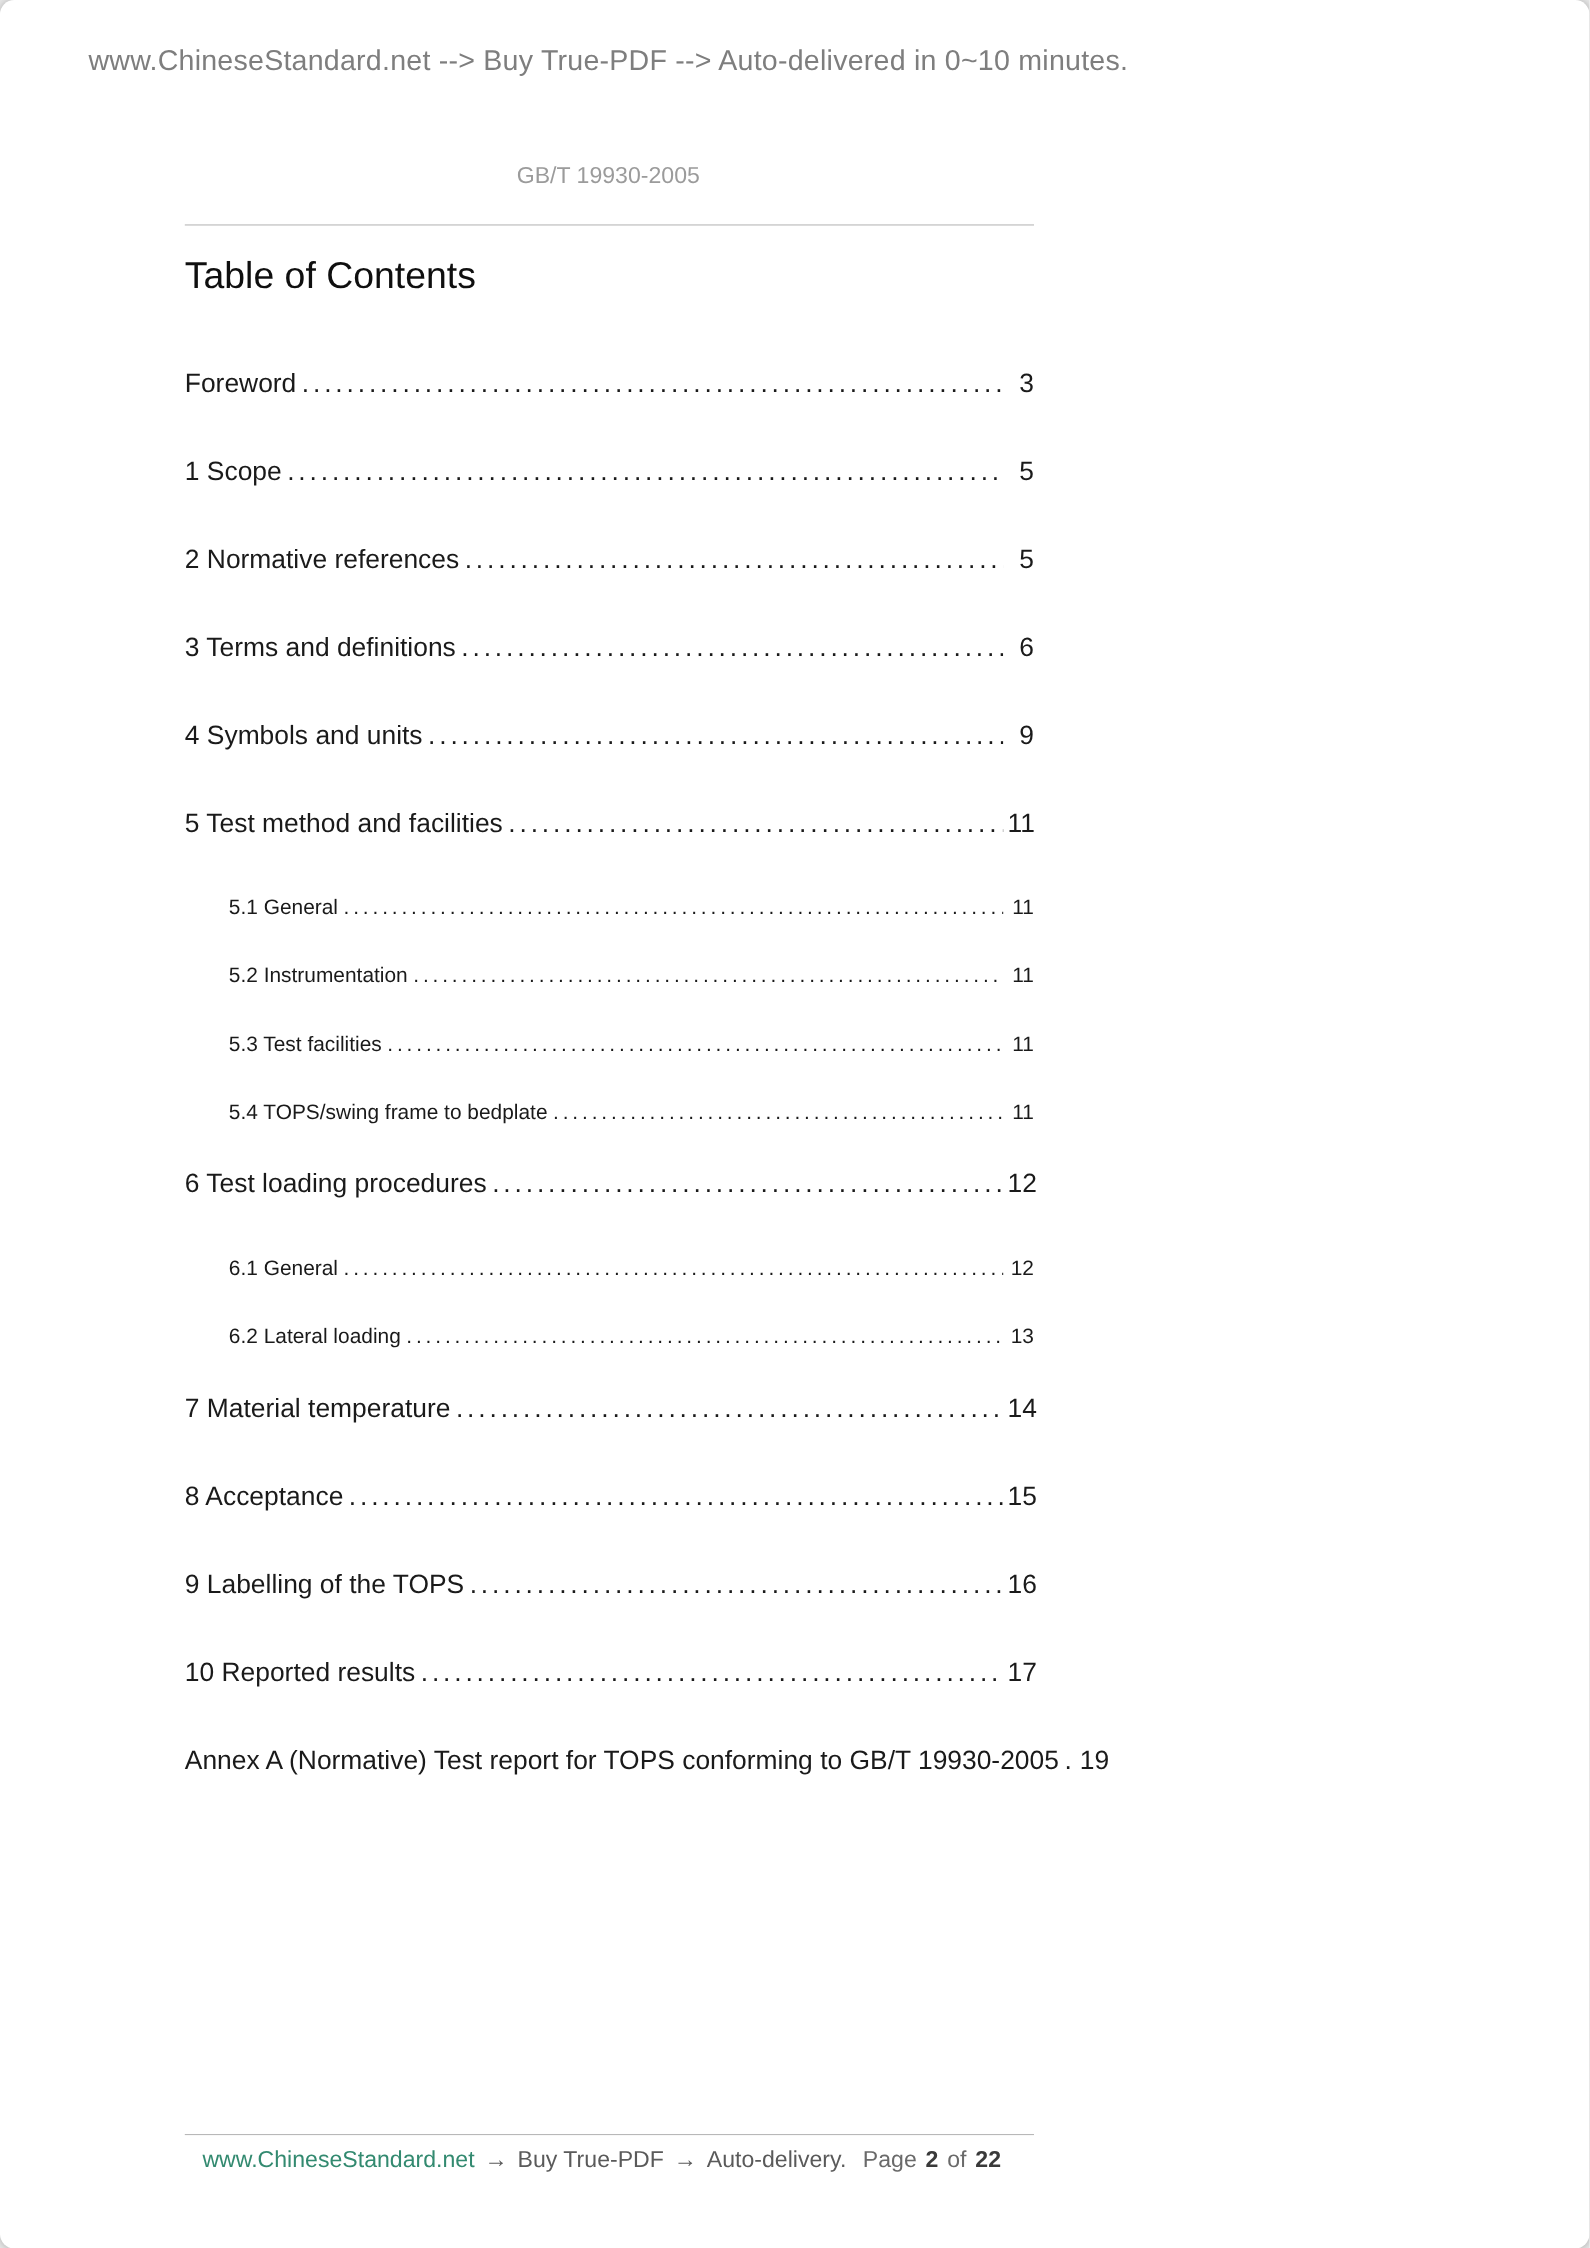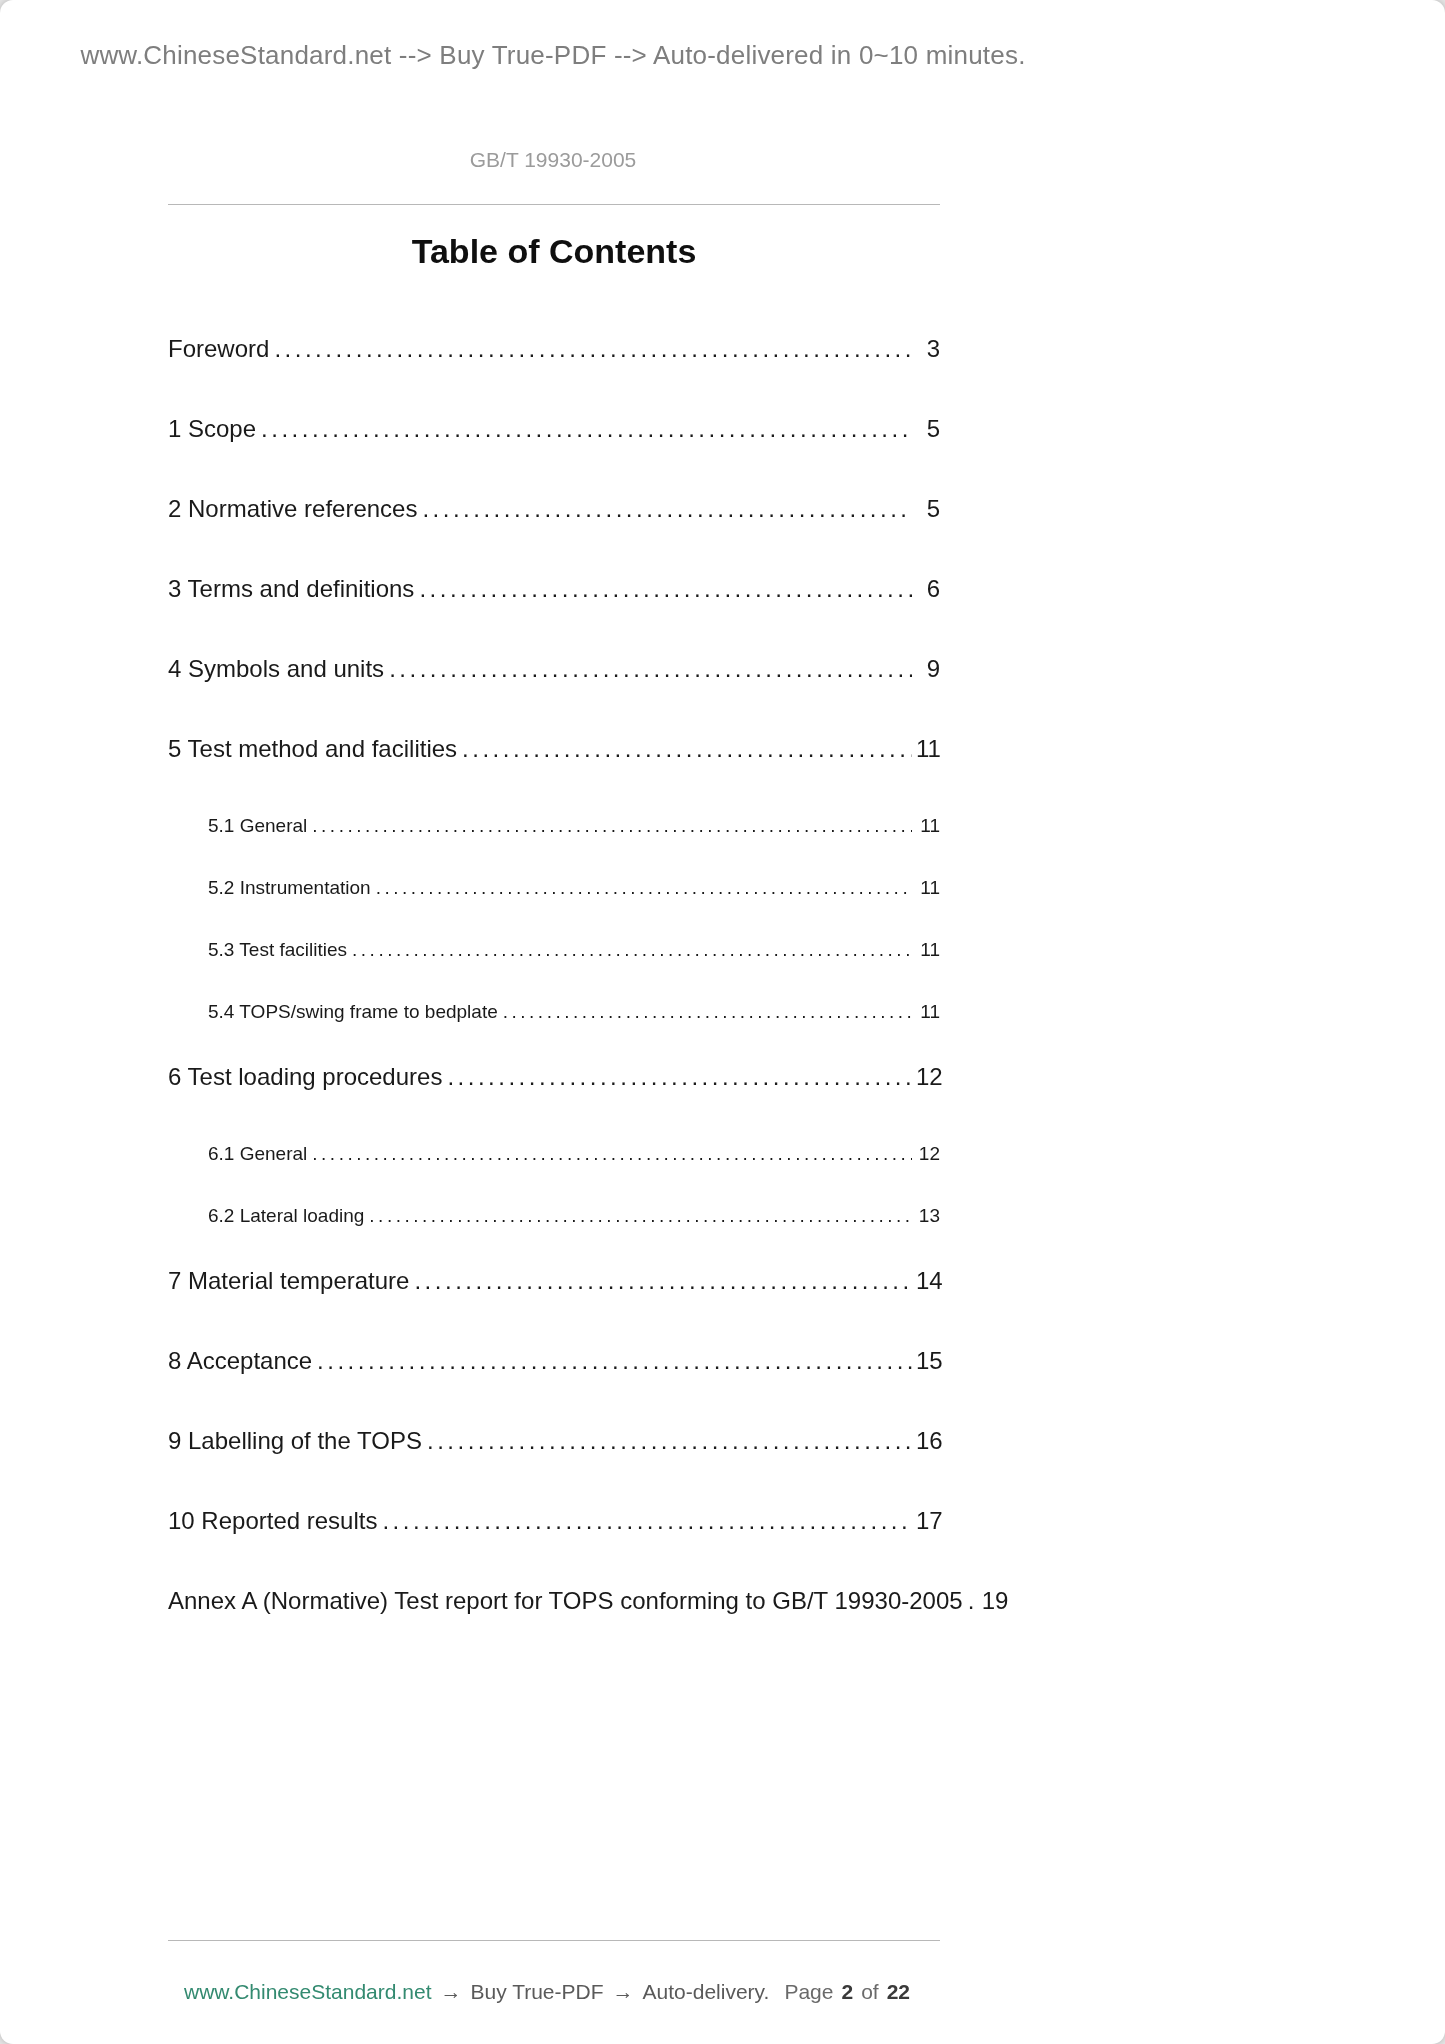--- a/index.html
+++ b/index.html
@@ -42,23 +42,22 @@
     border-top: 1px solid #b8b8b8;
   }
 
   
   .toc {
     position: absolute;
     top: 232px; left: 168px;
     width: 772px;
   }
   .toc-title {
-    text-align: center;
     font-size: 34px;
-    font-weight: bold;
+    font-weight: normal;
     color: #0f0f0f;
     margin-bottom: 64px;
   }
   .toc-row {
     display: flex;
     align-items: baseline;
     font-size: 24px;
     color: #1a1a1a;
     margin-bottom: 52px;
   }
@@ -95,21 +94,20 @@
   }
   .footer {
     position: absolute;
     top: 1952px; left: 168px;
     width: 772px;
     display: flex;
     align-items: center;
     font-size: 21px;
     color: #5a5a5a;
     padding: 0 30px 0 16px;
-    margin-top: 28px;
   }
   .footer-left { display: flex; gap: 9px; white-space: nowrap; }
   .footer-site { color: #338a70; }
   .footer-arrow { color: #5a5a5a; }
   .footer-right { margin-left: auto; display: flex; gap: 8px; white-space: nowrap; color: #6a6a6a; }
   .footer-num { font-weight: bold; color: #3a3a3a; }
 </style>
 </head>
 <body>
 

